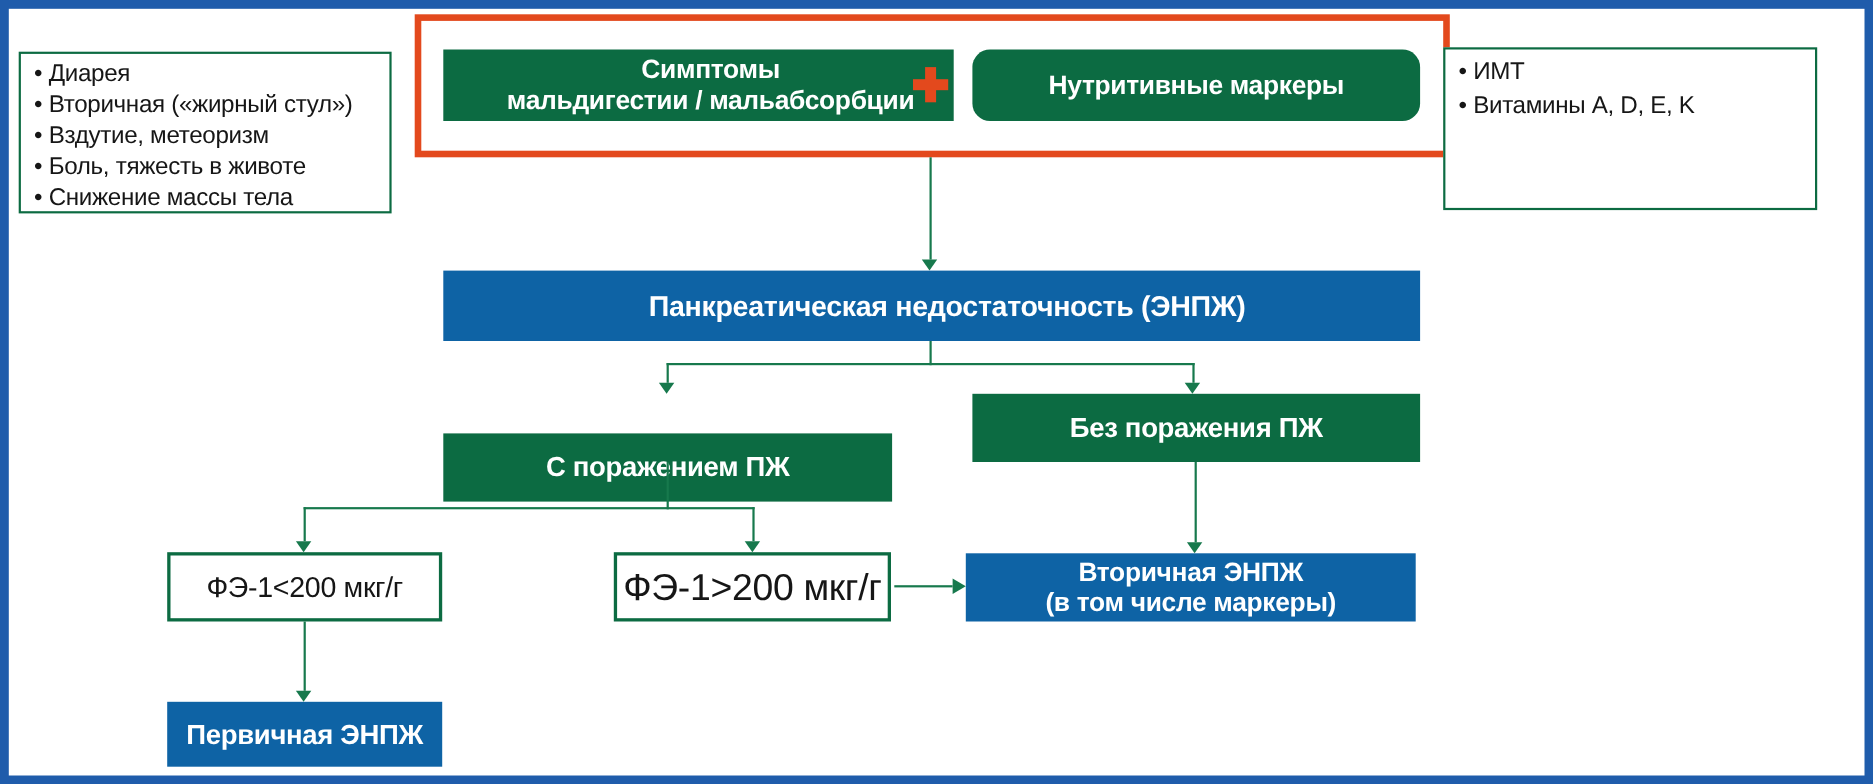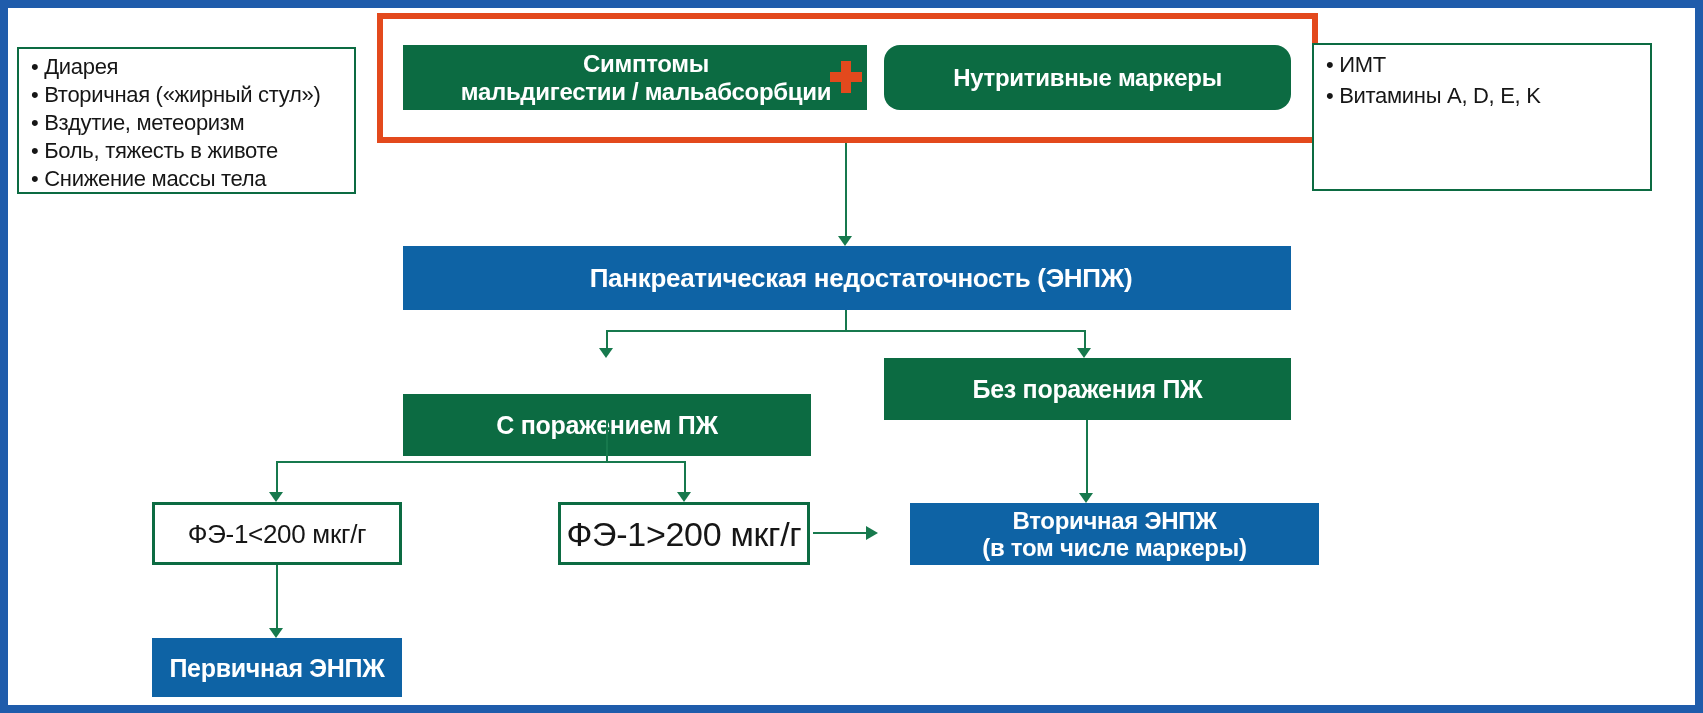--- a/index.html
+++ b/index.html
@@ -66,21 +66,21 @@
     border:3px solid var(--node-green);
     font-weight:normal;
   }
   #box-symptoms{left:403px;top:45px;width:464px;height:65px;font-size:24px;padding-left:22px;}
   #box-markers{left:884px;top:45px;width:407px;height:65px;font-size:24px;border-radius:16px;}
   #box-pancreatic{left:403px;top:246px;width:888px;height:64px;font-size:26px;padding-left:28px;}
   #box-with-lesion{left:403px;top:358px;width:408px;height:62px;font-size:25px;margin-top:36px;}
   #box-without-lesion{left:884px;top:358px;width:407px;height:62px;font-size:25px;}
   #box-fe-low{left:152px;top:502px;width:250px;height:63px;font-size:26px;}
   #box-fe-high{left:558px;top:502px;width:252px;height:63px;font-size:34px;}
-  #box-secondary{left:878px;top:503px;width:409px;height:62px;font-size:24px;line-height:27px;margin-left:32px;}
+  #box-secondary{left:878px;top:503px;width:409px;height:62px;font-size:24px;line-height:27px;}
   #box-primary{left:152px;top:638px;width:250px;height:59px;font-size:25px;}
   
   .plus-icon{position:absolute;left:830px;top:61px;width:32px;height:32px;}
   .plus-icon::before{content:"";position:absolute;left:11px;top:0;width:10px;height:32px;background:var(--accent-orange);}
   .plus-icon::after{content:"";position:absolute;left:0;top:11px;width:32px;height:10px;background:var(--accent-orange);}
   
   .vline,.hline{position:absolute;background:var(--line-green);}
   .vline{width:2px;}
   .hline{height:2px;}
   .ah-down{

